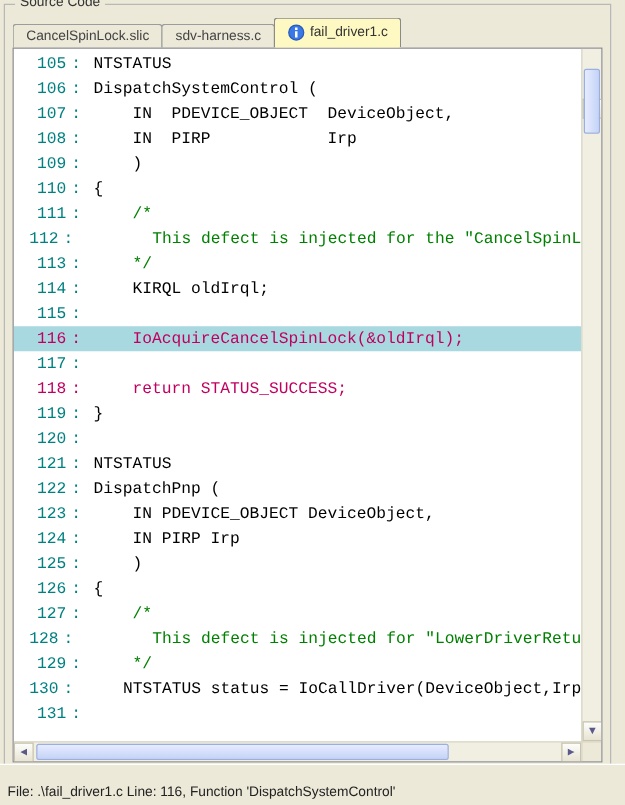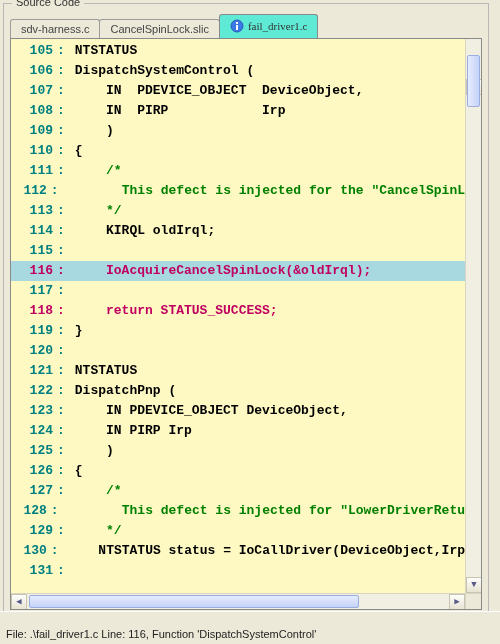--- a/index.html
+++ b/index.html
@@ -49,41 +49,39 @@
     align-items: center;
     gap: 4px;
     cursor: default;
   }
   .tab.inactive {
     top: 1px;
     background: #ece9d8;
     color: #444;
   }
   .tab.active {
-    background: #5eead4;
+    background: #fef9c3;
     border-color: #8a8a8a;
     padding-top: 4px;
     padding-bottom: 5px;
     z-index: 2;
-    font-family: Liberation Serif, serif;
   }
   .tab .icon {
     width: 14px; height: 14px;
     display: inline-flex;
     align-items: center; justify-content: center;
   }
   .code-area {
     position: absolute;
     left: 6px; right: 6px;
     top: 34px; bottom: 6px;
     border: 1px solid #8a8a8a;
-    background: #fef9c3;
+    background: #ffffff;
     display: flex;
     flex-direction: column;
-    font-weight: bold;
   }
   .code-scroll {
     flex: 1;
     overflow: hidden;
     position: relative;
     font-family: "Courier New", monospace;
     font-size: 13px;
     line-height: 20px;
     white-space: pre;
   }
@@ -189,24 +187,24 @@
   }
 </style>
 </head>
 <body>
 
 <div class="panel">
   <div class="panel-title">Source Code</div>
 
   <div class="tabs">
     <div class="tab inactive">
+      <span>CancelSpinLock.slic</span>
+    </div>
+    <div class="tab inactive">
       <span>sdv-harness.c</span>
-    </div>
-    <div class="tab inactive">
-      <span>CancelSpinLock.slic</span>
     </div>
     <div class="tab active">
       <span class="icon">
         <svg width="14" height="14" viewBox="0 0 14 14">
           <circle cx="7" cy="7" r="6" fill="#3b78e7" stroke="#2a5bb8"></circle>
           <rect x="6" y="6" width="2" height="5" fill="#fff"></rect>
           <rect x="6" y="3" width="2" height="2" fill="#fff"></rect>
         </svg>
       </span>
       <span>fail_driver1.c</span>

